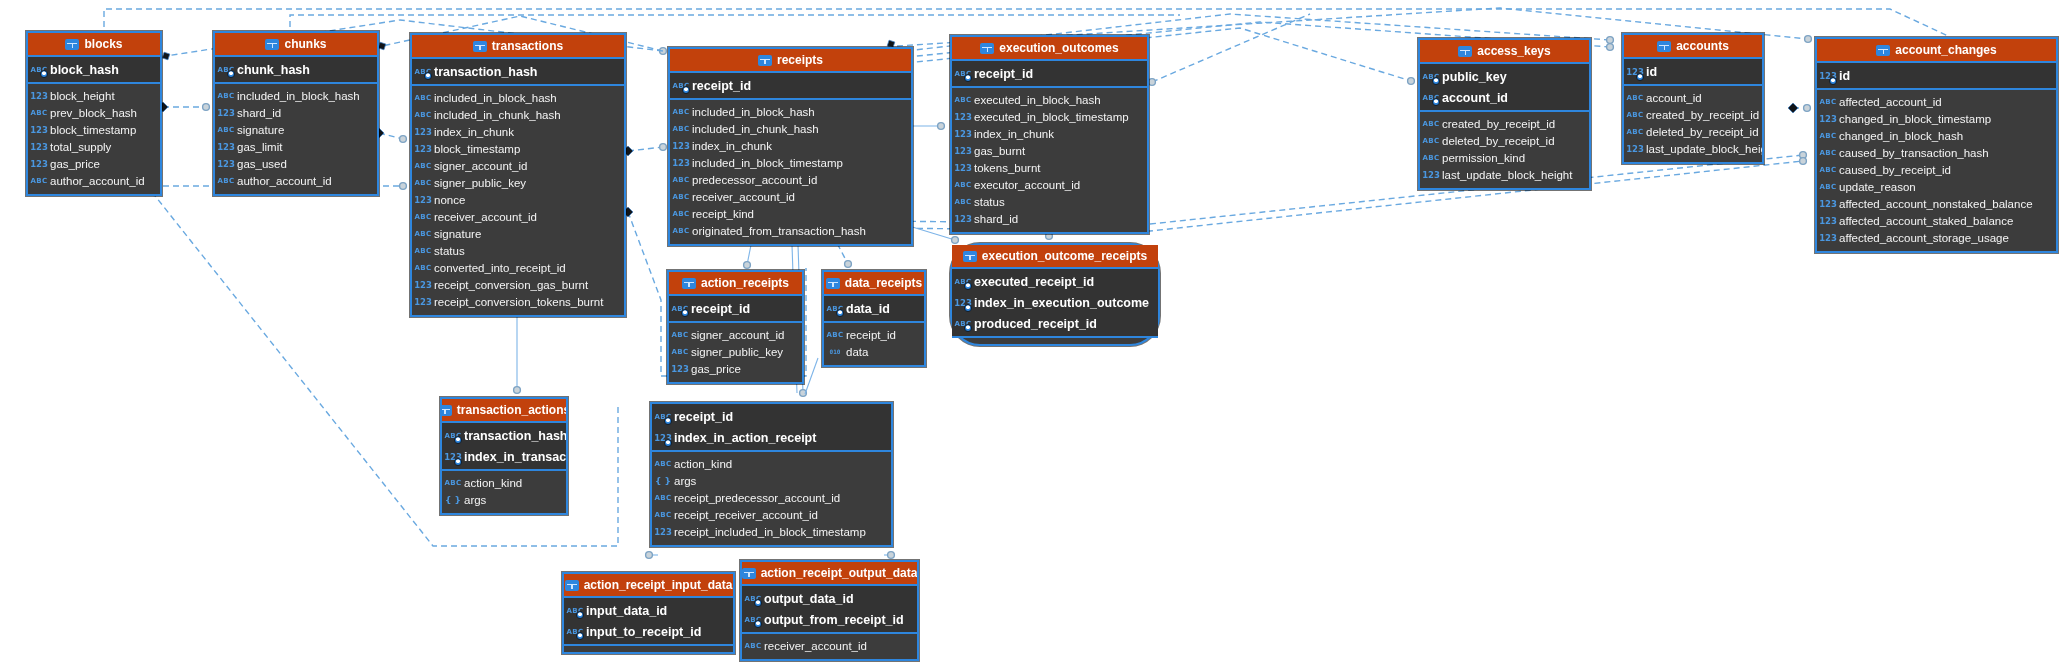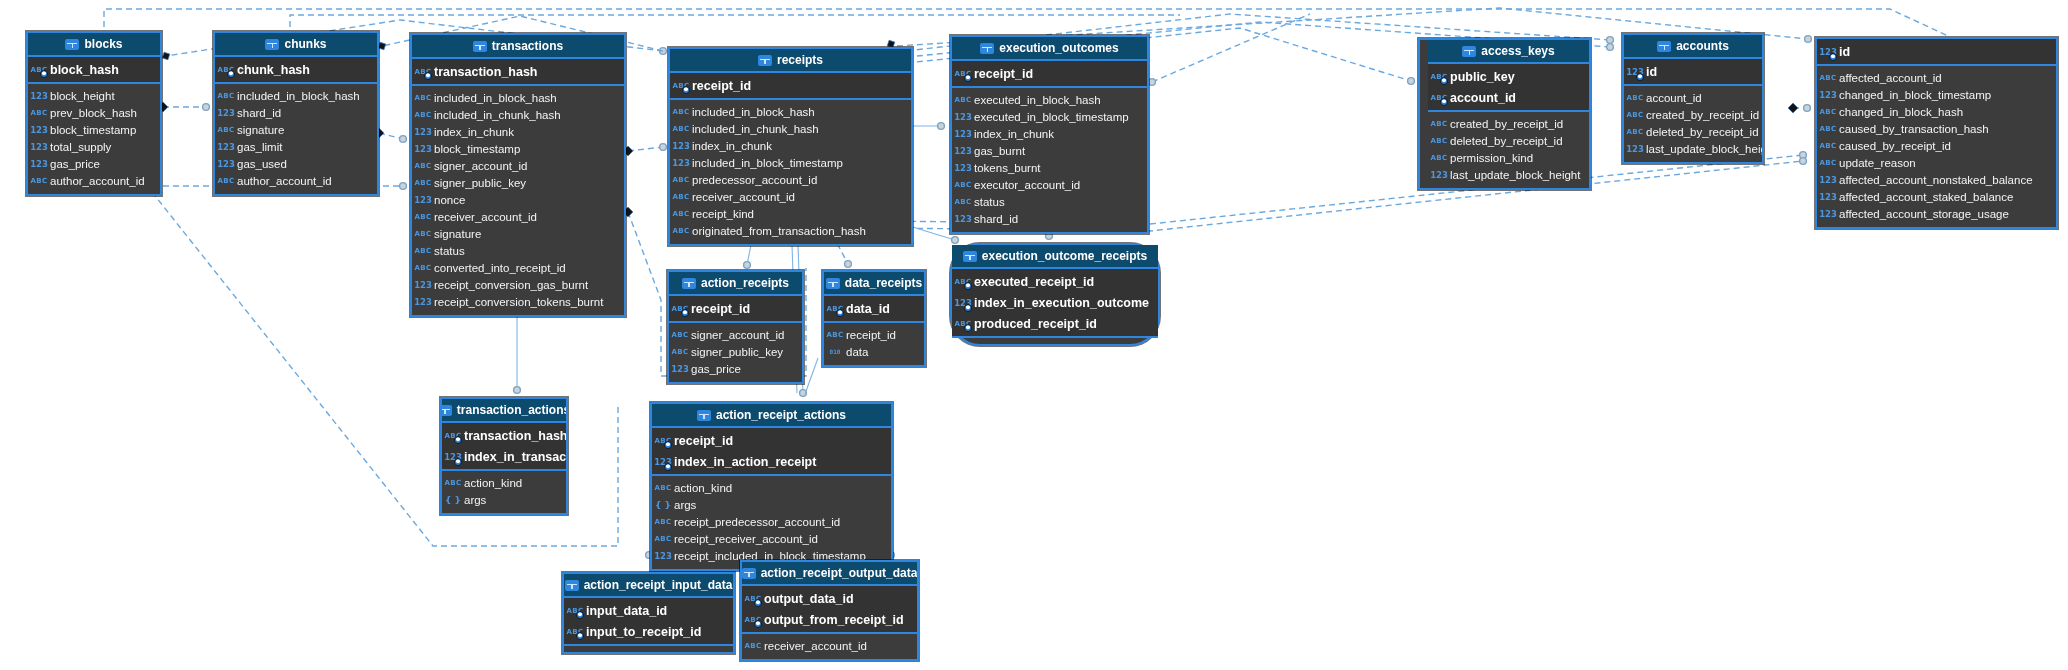--- a/index.html
+++ b/index.html
@@ -1,21 +1,21 @@
 <!DOCTYPE html>
 <html><head>
 <meta charset="utf-8">
 <style>
   html,body{margin:0;padding:0;background:#ffffff;}
   #viewport{position:relative;width:2068px;height:670px;overflow:hidden;background:#ffffff;
             font-family:"Liberation Sans","DejaVu Sans",sans-serif;}
   #edges{position:absolute;left:0;top:0;z-index:1;}
   .tbl{position:absolute;z-index:2;background:#3c3c3c;border:2px solid #2e86de;
        box-sizing:border-box;box-shadow:0 0 0 1px rgba(0,0,0,.55);}
-  .hdr{background:#0c4a6e;color:#ffffff;font-weight:bold;font-size:12px;height:22px;
+  .hdr{background:#c2410c;color:#ffffff;font-weight:bold;font-size:12px;height:22px;
        line-height:22px;text-align:center;border-bottom:2px solid #2e86de;
        display:flex;align-items:center;justify-content:center;gap:5px;white-space:nowrap;overflow:hidden;}
   .tbl-icon{display:inline-block;width:14px;height:11px;background:#2e86de;border-radius:2px;
        position:relative;flex:none;}
   .tbl-icon::before{content:"";position:absolute;left:2px;right:2px;top:4px;height:1.5px;background:#cfe6ff;}
   .tbl-icon::after{content:"";position:absolute;left:6.5px;top:5.5px;bottom:2px;width:1.5px;background:#cfe6ff;}
   .pksec{background:#333333;border-bottom:2px solid #2e86de;padding:2px 0;}
   .fldsec{padding:3px 0 5px;}
   .row{display:flex;align-items:center;height:17px;color:#f4f4f4;font-size:11.5px;
        white-space:nowrap;overflow:hidden;}
@@ -329,21 +329,21 @@
           <div class="row">
             <span class="ticon abc">ABC</span>
             <span>status</span>
           </div>
           <div class="row">
             <span class="ticon num">123</span>
             <span>shard_id</span>
           </div>
         </div>
       </div>
-      <div class="tbl" style="left: 1418px; top: 38px; width: 173px; padding-left: 8px;">
+      <div class="tbl" style="left: 1418px; top: 38px; width: 173px;">
         <div class="hdr">
           <span class="tbl-icon"></span>
           <span>access_keys</span>
         </div>
         <div class="pksec">
           <div class="row">
             <span class="ticon abc">ABC<span class="keydot"></span></span>
             <span>public_key</span>
           </div>
           <div class="row">
@@ -394,20 +394,24 @@
             <span class="ticon abc">ABC</span>
             <span>deleted_by_receipt_id</span>
           </div>
           <div class="row">
             <span class="ticon num">123</span>
             <span>last_update_block_height</span>
           </div>
         </div>
       </div>
       <div class="tbl" style="left: 1815px; top: 37px; width: 243px;">
+        <div class="hdr">
+          <span class="tbl-icon"></span>
+          <span>account_changes</span>
+        </div>
         <div class="pksec">
           <div class="row">
             <span class="ticon num">123<span class="keydot"></span></span>
             <span>id</span>
           </div>
         </div>
         <div class="fldsec">
           <div class="row">
             <span class="ticon abc">ABC</span>
             <span>affected_account_id</span>
@@ -535,24 +539,20 @@
             <span class="ticon abc">ABC</span>
             <span>action_kind</span>
           </div>
           <div class="row">
             <span class="ticon json">{ }</span>
             <span>args</span>
           </div>
         </div>
       </div>
       <div class="tbl" style="left: 650px; top: 402px; width: 243px;">
-        <div class="hdr">
-          <span class="tbl-icon"></span>
-          <span>action_receipt_actions</span>
-        </div>
         <div class="pksec">
           <div class="row">
             <span class="ticon abc">ABC<span class="keydot"></span></span>
             <span>receipt_id</span>
           </div>
           <div class="row">
             <span class="ticon num">123<span class="keydot"></span></span>
             <span>index_in_action_receipt</span>
           </div>
         </div>

